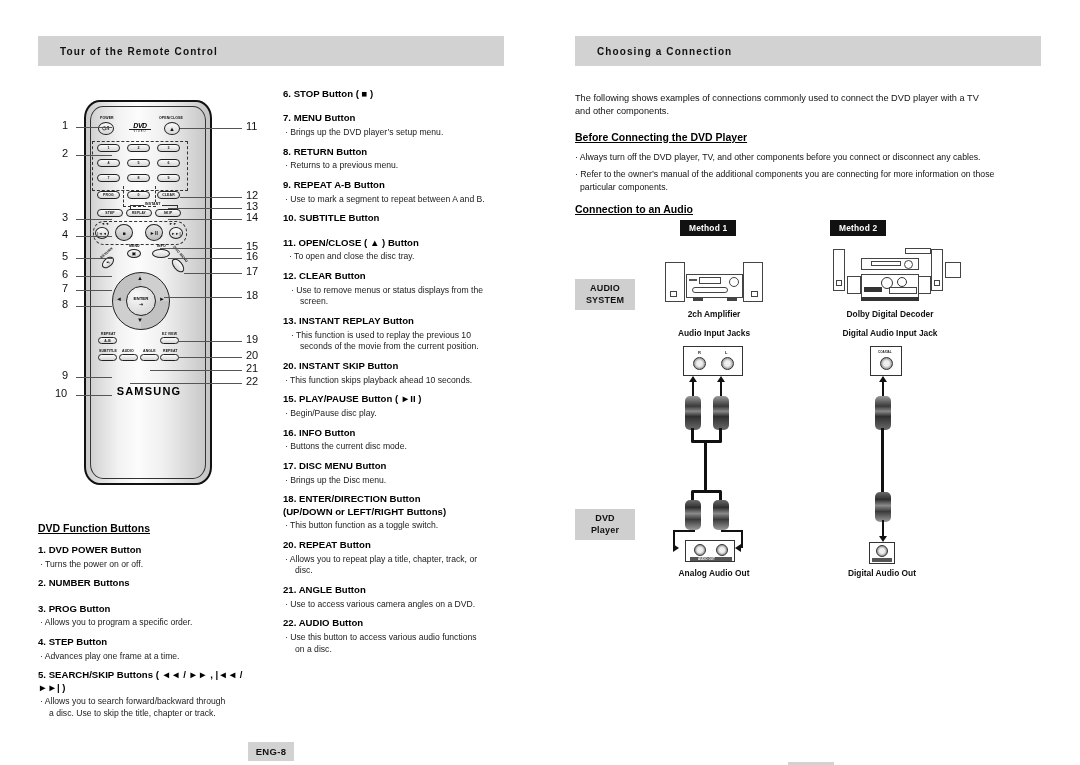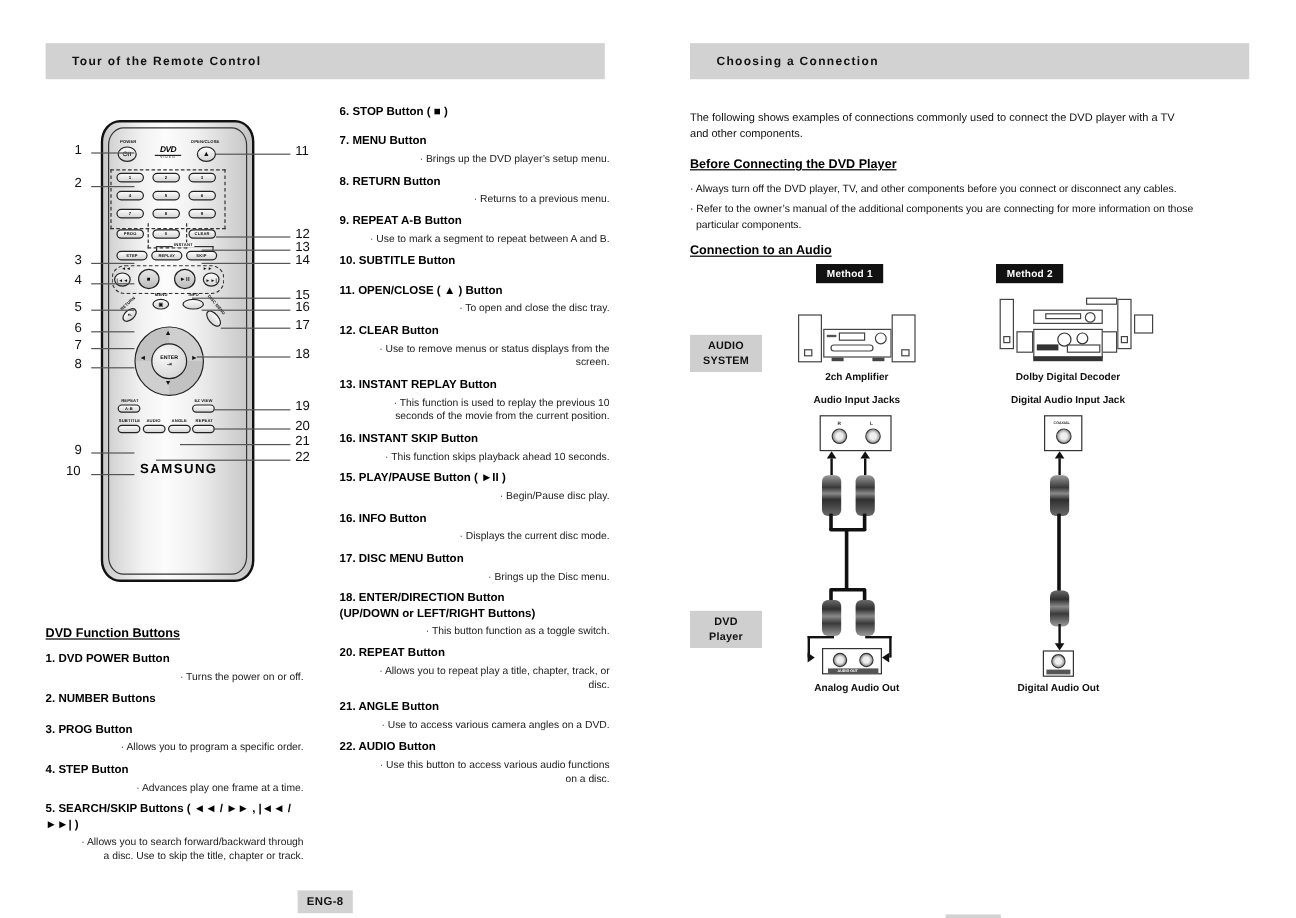--- a/index.html
+++ b/index.html
@@ -12,21 +12,21 @@
   .sec-bar{position:absolute;height:30px;background:#d2d2d2;display:flex;align-items:center;}
   .sec-bar .title{font-size:10px;font-weight:bold;letter-spacing:1.1px;color:#111;padding-left:22px;}
 
   
   .footer-tab{position:absolute;width:46px;height:19px;background:#d2d2d2;display:flex;align-items:center;justify-content:center;
               font-size:9.5px;font-weight:bold;letter-spacing:.3px;color:#111;}
 
   
   .h-under{font-size:10.5px;font-weight:bold;text-decoration:underline;color:#000;}
   .item-title{font-size:9.6px;font-weight:bold;line-height:1.28;}
-  .item-desc{font-size:8.6px;line-height:1.35;color:#1a1a1a;text-align:right;}
+  .item-desc{font-size:8.6px;line-height:1.35;color:#1a1a1a;}
   .para{font-size:9.2px;line-height:1.42;color:#111;}
 
   .col{position:absolute;}
   .entry{margin-bottom:7px;}
   .entry .item-desc{padding-left:7px;text-indent:-5px;margin-top:2.5px;}
 
   
   #remote-wrap{position:absolute;left:60px;top:95px;width:215px;height:400px;}
   .remote-body{position:absolute;left:24px;top:5px;width:128px;height:385px;
      border:2.2px solid #111;border-radius:16px/18px;
@@ -259,30 +259,30 @@
       <div class="item-title">12. CLEAR Button</div>
       <div class="item-desc" style="padding-left:13px;">· Use to remove menus or status displays from the</div>
       <div class="item-desc" style="padding-left:17px;text-indent:0;margin-top:0;">screen.</div>
     </div>
     <div class="entry">
       <div class="item-title">13. INSTANT REPLAY Button</div>
       <div class="item-desc" style="padding-left:13px;">· This function is used to replay the previous 10</div>
       <div class="item-desc" style="padding-left:17px;text-indent:0;margin-top:0;">seconds of the movie from the current position.</div>
     </div>
     <div class="entry">
-      <div class="item-title">16. INSTANT SKIP Button</div>
+      <div class="item-title">20. INSTANT SKIP Button</div>
       <div class="item-desc">· This function skips playback ahead 10 seconds.</div>
     </div>
     <div class="entry">
       <div class="item-title">15. PLAY/PAUSE Button ( ►II )</div>
       <div class="item-desc">· Begin/Pause disc play.</div>
     </div>
     <div class="entry">
       <div class="item-title">16. INFO Button</div>
-      <div class="item-desc">· Displays the current disc mode.</div>
+      <div class="item-desc">· Buttons the current disc mode.</div>
     </div>
     <div class="entry">
       <div class="item-title">17. DISC MENU Button</div>
       <div class="item-desc">· Brings up the Disc menu.</div>
     </div>
     <div class="entry">
       <div class="item-title">18. ENTER/DIRECTION Button</div>
       <div class="item-title">(UP/DOWN or LEFT/RIGHT Buttons)</div>
       <div class="item-desc">· This button function as a toggle switch.</div>
     </div>

